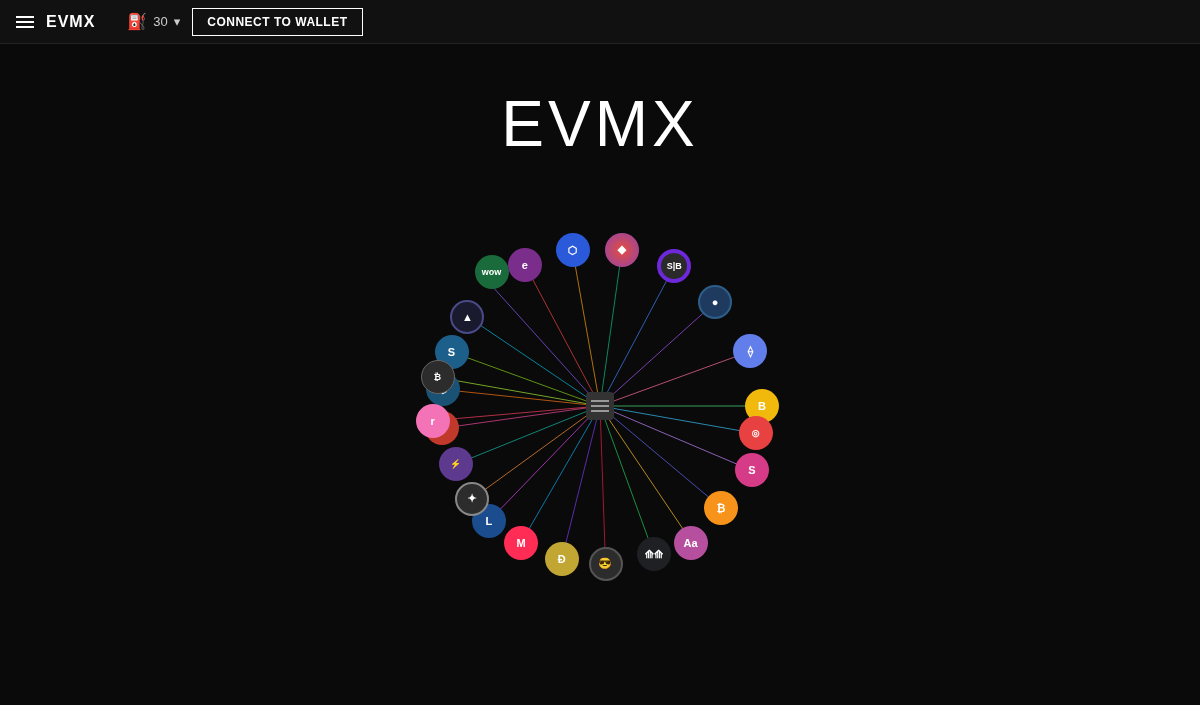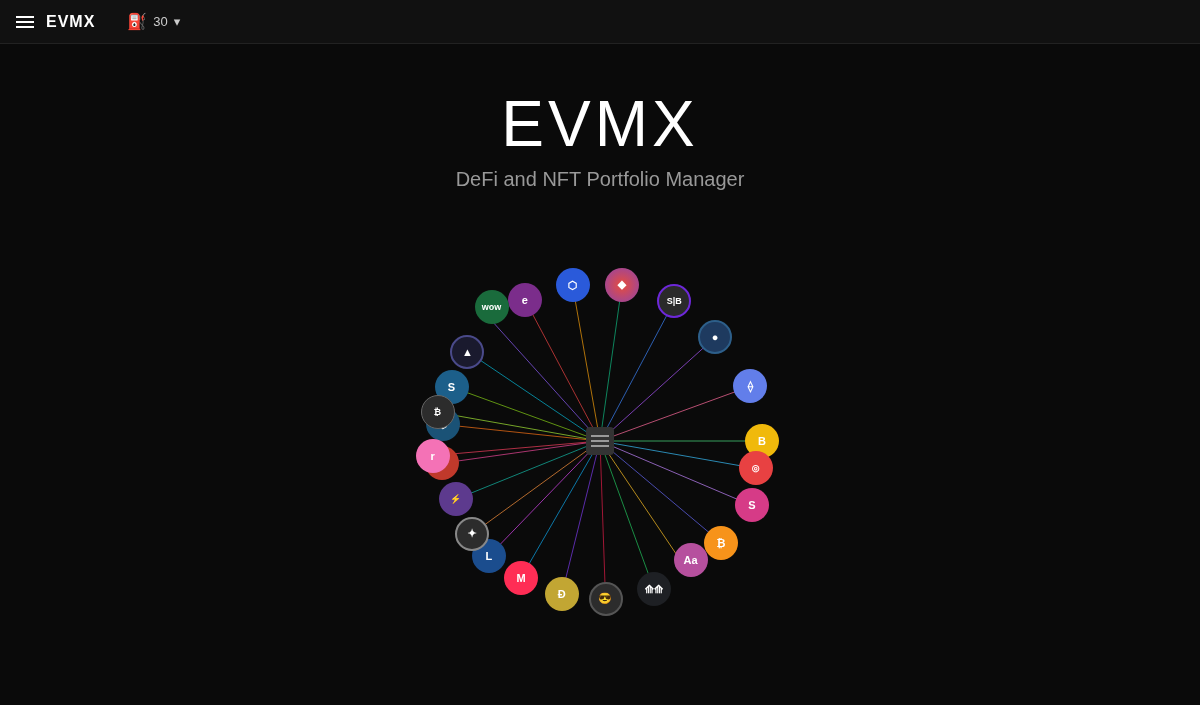--- a/index.html
+++ b/index.html
@@ -120,21 +120,21 @@
       color: #fff;
       transform: translate(-50%, -50%);
       z-index: 5;
       cursor: pointer;
       overflow: hidden;
     }
 
     
     .token-eth   { background: #627eea; }
     .token-stnd  { background: #1e3a5f; border: 2px solid #2d5f8a; }
-    .token-s618  { background: #2a2a2a; border: 2px solid #6d28d9; font-size:9px; }
+    .token-s618  { background: #2a2a2a; border: 4px solid #6d28d9; font-size:9px; }
     .token-poly  { background: radial-gradient(circle, #e74c3c 0%, #8e44ad 100%); }
     .token-link  { background: #2a5ada; }
     .token-enj   { background: #7b2d8b; }
     .token-wow   { background: #1a6b3c; font-size:9px; }
     .token-ren   { background: #1a1a2e; border:2px solid #4a4a8a; }
     .token-stor  { background: #1c5f8a; }
     .token-ocean { background: #1a5276; }
     .token-nftx  { background: #c0392b; font-size:9px; }
     .token-ghost { background: #5d3a8e; font-size:9px; }
     .token-btc   { background: #f7931a; }
@@ -160,26 +160,26 @@
       <span></span>
       <span></span>
   </div>
   <div class="nav-logo">EVMX</div>
   <div class="nav-right">
     <div class="gas-indicator">
       <span class="gas-icon">⛽</span>
       <span>30</span>
       <span>▾</span>
     </div>
+    <button class="connect-btn">CONNECT TO WALLET</button>
   </div>
 </nav>
 
 <div class="hero">
   <h1 class="hero-title">EVMX</h1>
-  <p class="hero-subtitle">DeFi and NFT Portfolio Manager</p>
 
   <div class="viz-container">
 
     <svg id="lines-svg">
         <line x1="250" y1="230" x2="400.35081932574536" y2="175.27677706789302" stroke="#ff6b9d" stroke-width="1" opacity="0.7"></line>
         <line x1="250" y1="230" x2="365.1874479489961" y2="126.284756014377" stroke="#a855f7" stroke-width="1" opacity="0.7"></line>
         <line x1="250" y1="230" x2="324.1765069201707" y2="90.4942803282895" stroke="#3b82f6" stroke-width="1" opacity="0.7"></line>
         <line x1="250" y1="230" x2="271.9893499516903" y2="73.53764513883189" stroke="#10b981" stroke-width="1" opacity="0.7"></line>
         <line x1="250" y1="230" x2="222.563587928625" y2="74.40037502407114" stroke="#f59e0b" stroke-width="1" opacity="0.7"></line>
         <line x1="250" y1="230" x2="174.88454995425747" y2="88.72838514257168" stroke="#ef4444" stroke-width="1" opacity="0.7"></line>
@@ -216,21 +216,21 @@
       <div class="token token-poly" style="left: 271.989px; top: 73.5376px;">◆</div>
       <div class="token token-link" style="left: 222.564px; top: 74.4004px;">⬡</div>
       <div class="token token-enj" style="left: 174.885px; top: 88.7284px;">e</div>
       <div class="token token-wow" style="left: 141.601px; top: 96px;">wow</div>
       <div class="token token-ren" style="left: 117.354px; top: 140.529px;">▲</div>
       <div class="token token-stor" style="left: 101.529px; top: 175.961px;">S</div>
       <div class="token token-ocean" style="left: 92.8655px; top: 213.485px;">⬡</div>
       <div class="token token-nftx" style="left: 91.5571px; top: 252.268px;">~</div>
       <div class="token token-ghost" style="left: 106.287px; top: 288.064px;">⚡</div>
       <div class="token token-btc" style="left: 371.035px; top: 331.56px;">₿</div>
-      <div class="token token-aave" style="left: 340.589px; top: 349px;">Aa</div>
+      <div class="token token-aave" style="left: 340.589px; top: 367px;">Aa</div>
       <div class="token token-bal" style="left: 304.039px; top: 378.471px;">⟰⟰</div>
       <div class="token token-mfer" style="left: 255.514px; top: 387.904px;">😎</div>
       <div class="token token-doge" style="left: 211.776px; top: 383.307px;">Ð</div>
       <div class="token token-mana" style="left: 171px; top: 366.832px;">M</div>
       <div class="token token-lrc" style="left: 138.855px; top: 345.094px;">L</div>
       <div class="token token-qnt" style="left: 122.175px; top: 322.87px;">✦</div>
       <div class="token token-bnb" style="left: 412px; top: 230px;">B</div>
       <div class="token token-cyt" style="left: 405.6px; top: 257.436px;">◎</div>
       <div class="token token-sushi" style="left: 401.883px; top: 294.471px;">S</div>
       <div class="token token-rari" style="left: 82.6393px; top: 244.642px;">r</div>

